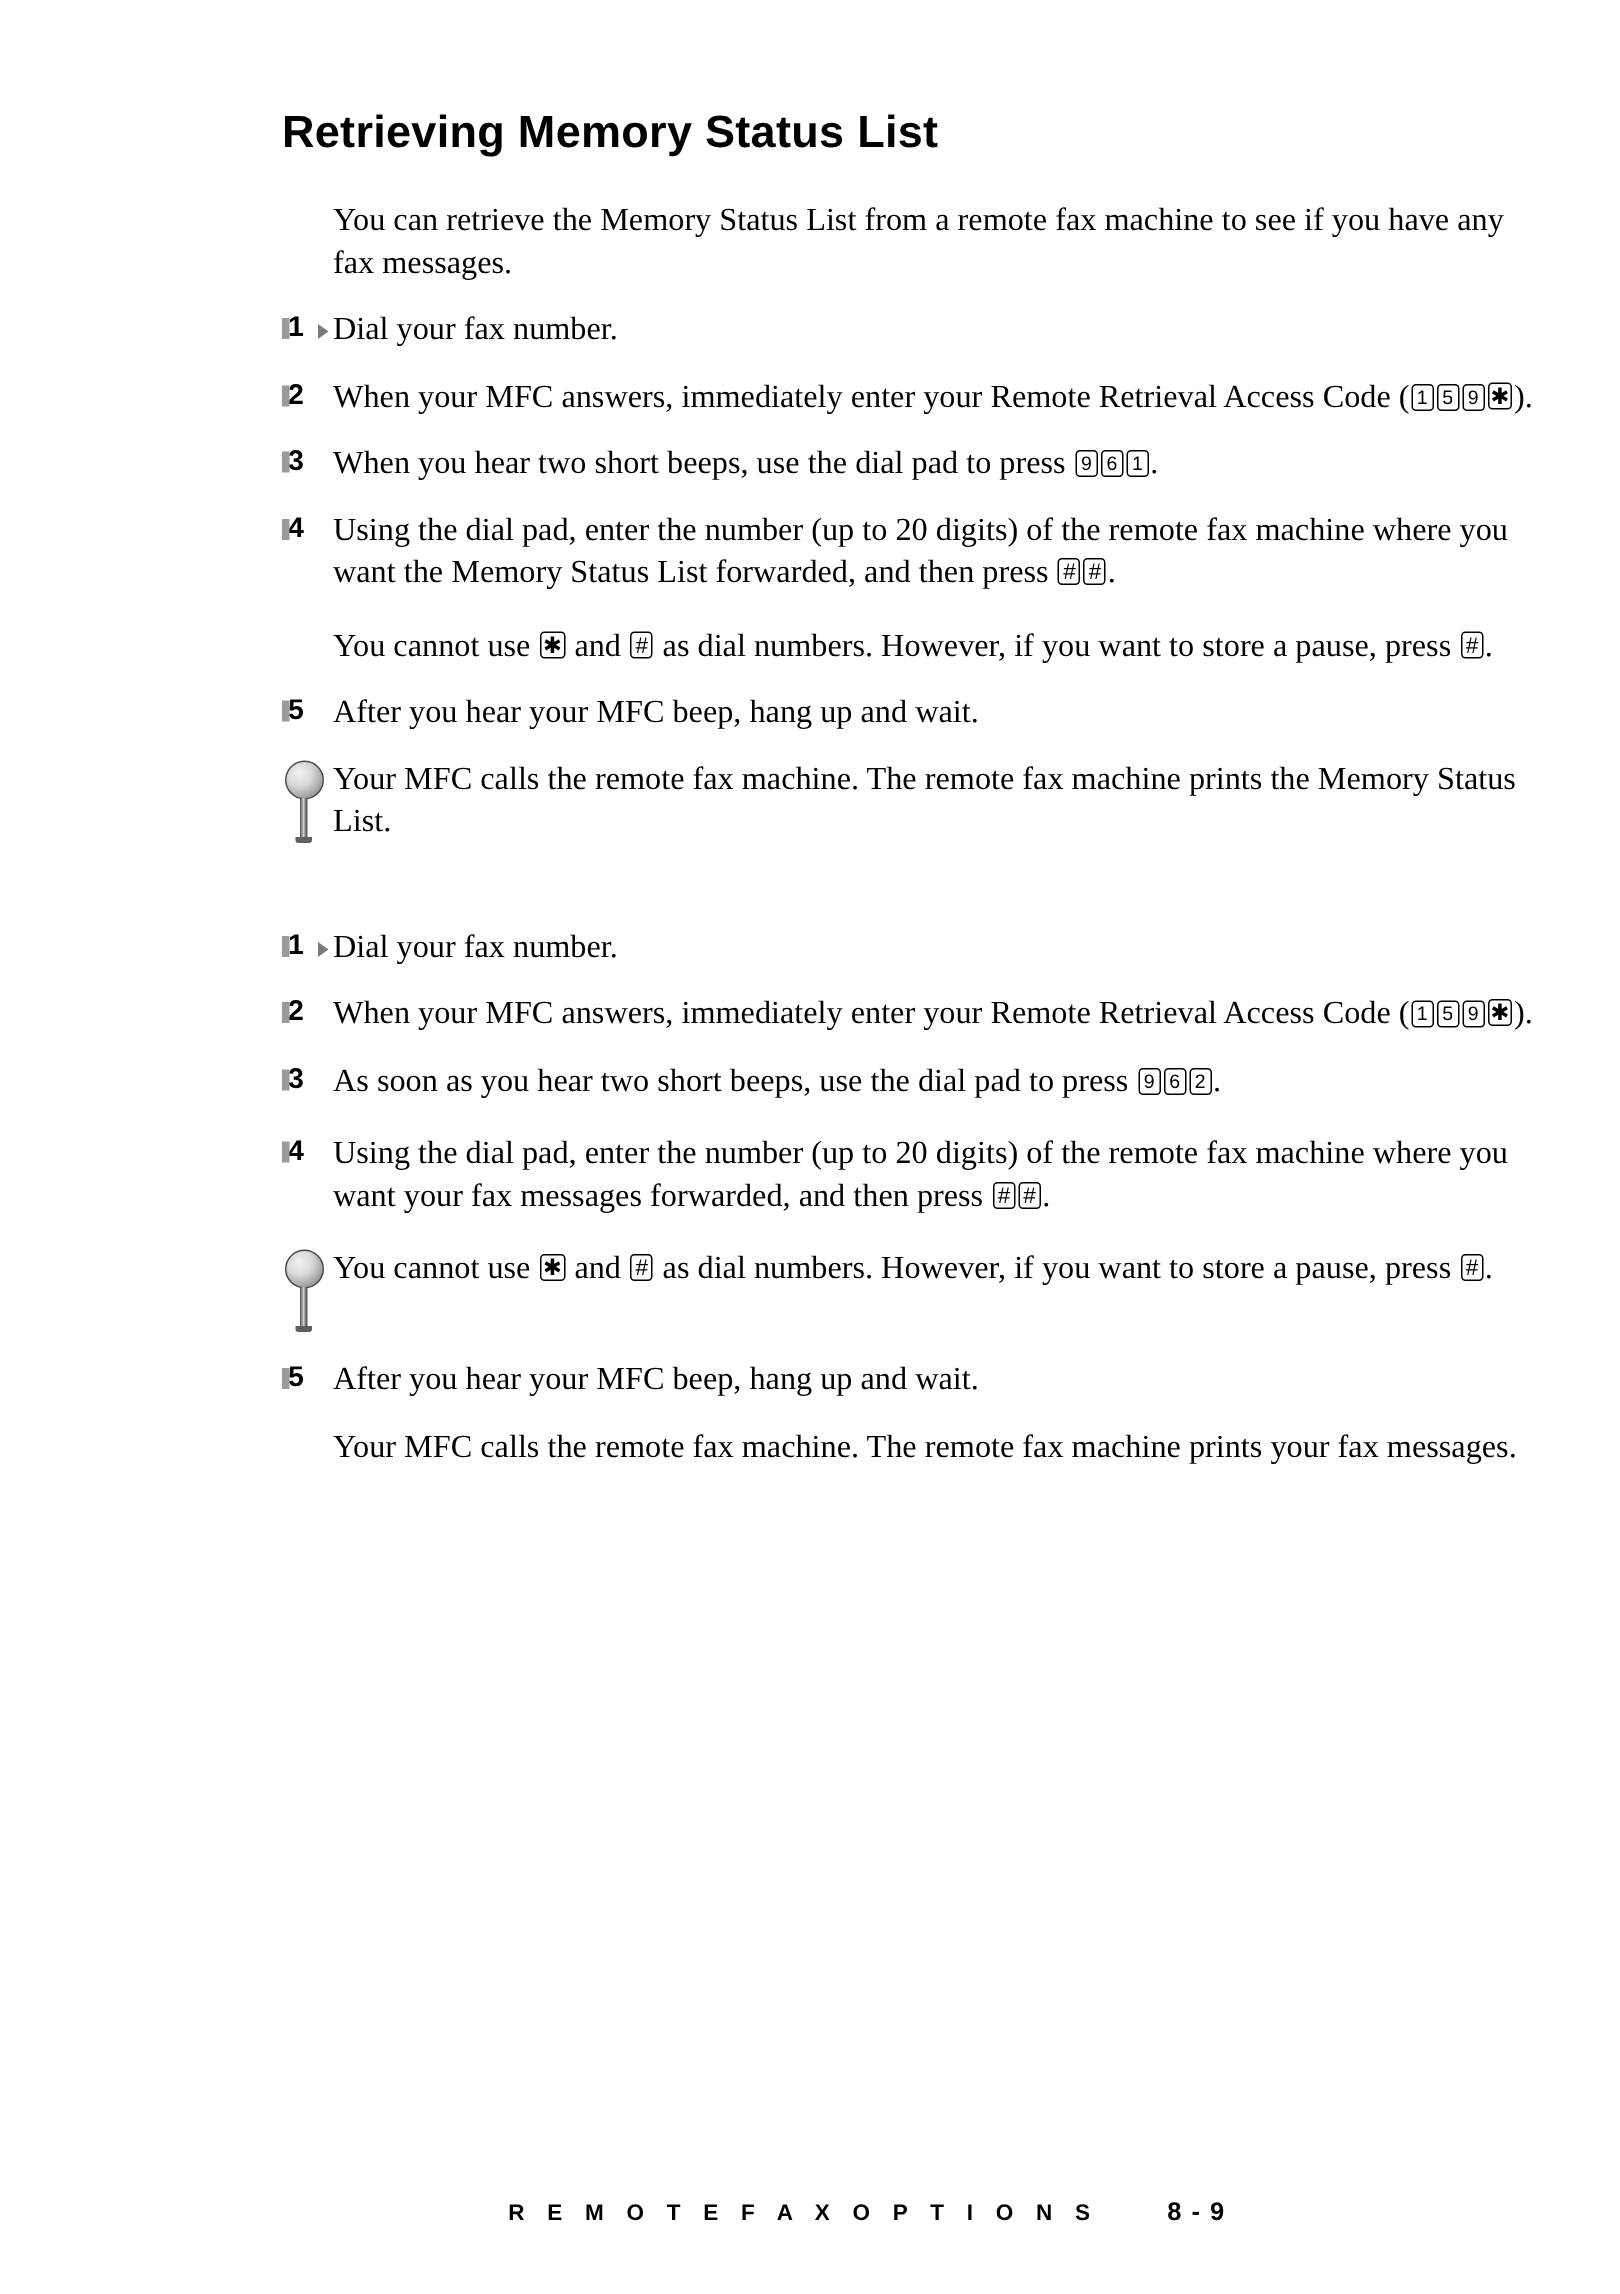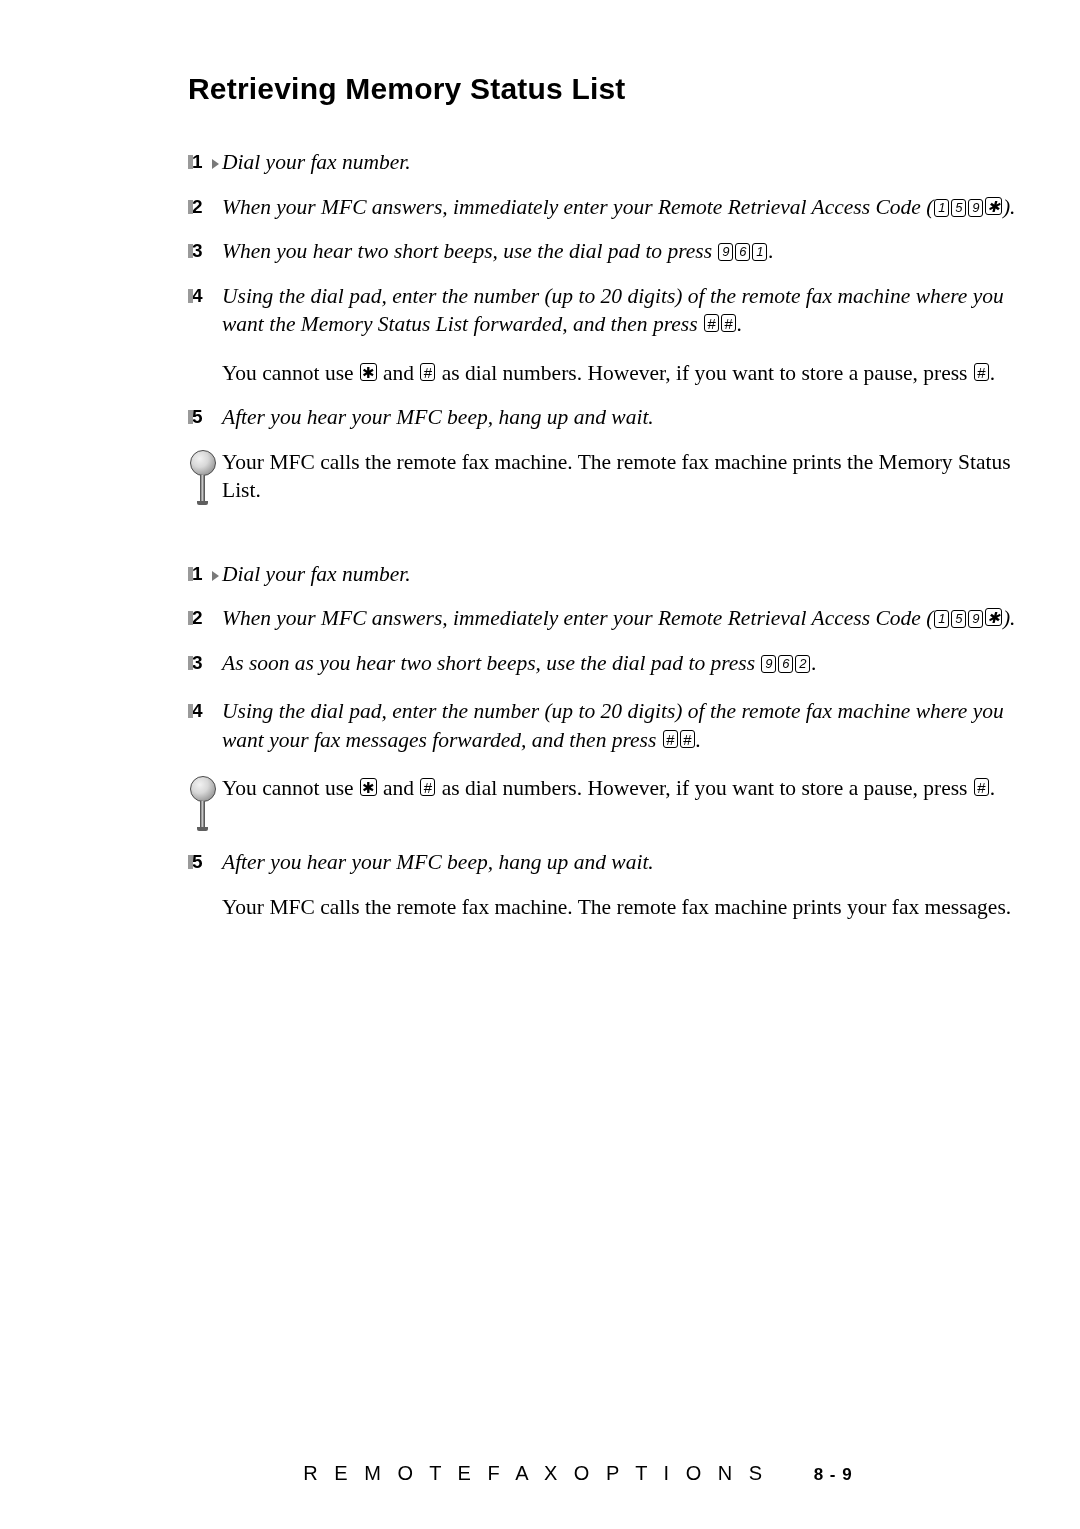--- a/index.html
+++ b/index.html
@@ -78,21 +78,20 @@
     width: 0;
     height: 0;
     border-left: 7px solid #7a7a7a;
     border-top: 5px solid transparent;
     border-bottom: 5px solid transparent;
   }
   .step-body {
     flex: 1 1 auto;
     font-size: 21.5px;
     line-height: 28.5px;
-    font-style: italic;
   }
 
   
   .key {
     display: inline-block;
     border: 1.5px solid #000;
     border-radius: 3px;
     font-family: "Liberation Sans", sans-serif;
     font-size: 13px;
     line-height: 16px;
@@ -166,23 +165,23 @@
     position: absolute;
     left: 0;
     right: 0;
     bottom: 44px;
     display: flex;
     justify-content: center;
     align-items: baseline;
     font-family: "Liberation Sans", sans-serif;
   }
   .footer-title {
-    font-size: 20px;
+    font-size: 15px;
     letter-spacing: 5.5px;
-    font-weight: normal;
+    font-weight: bold;
     color: #000;
   }
   .footer-page {
     font-size: 17px;
     font-weight: bold;
     letter-spacing: 1px;
     margin-left: 46px;
     color: #000;
   }
 
@@ -205,20 +204,21 @@
 </head>
 <body>
 
 <div class="page">
   <div class="content">
 
     <h1 class="section-heading mt-h1">Retrieving Memory Status List</h1>
 
     <div class="gap-a"></div>
 
+    <div class="para indent">You can retrieve the Memory Status List from a remote fax machine to see if you have any fax messages.</div>
 
     <div class="gap-b"></div>
 
     <div class="step">
       <div class="step-num arrow">1</div>
       <div class="step-body">Dial your fax number.</div>
     </div>
 
     <div class="gap-b"></div>
 

